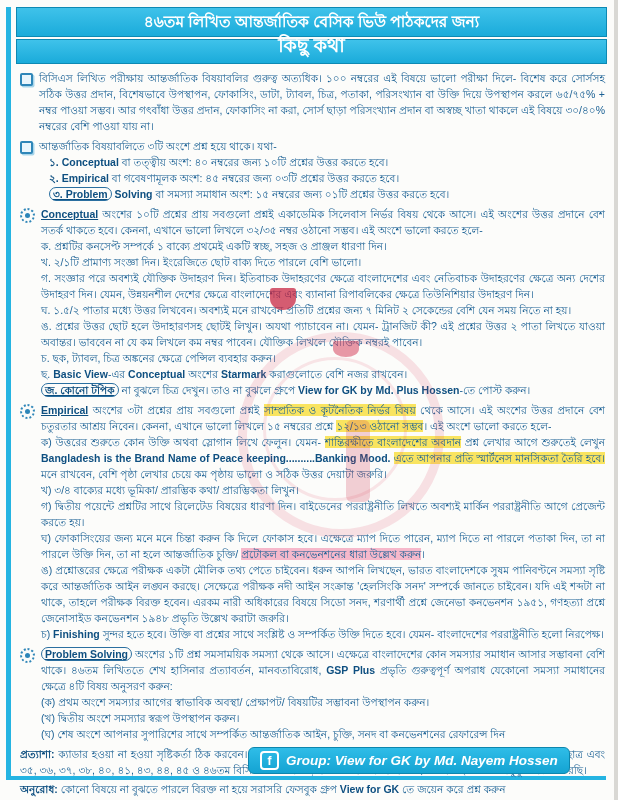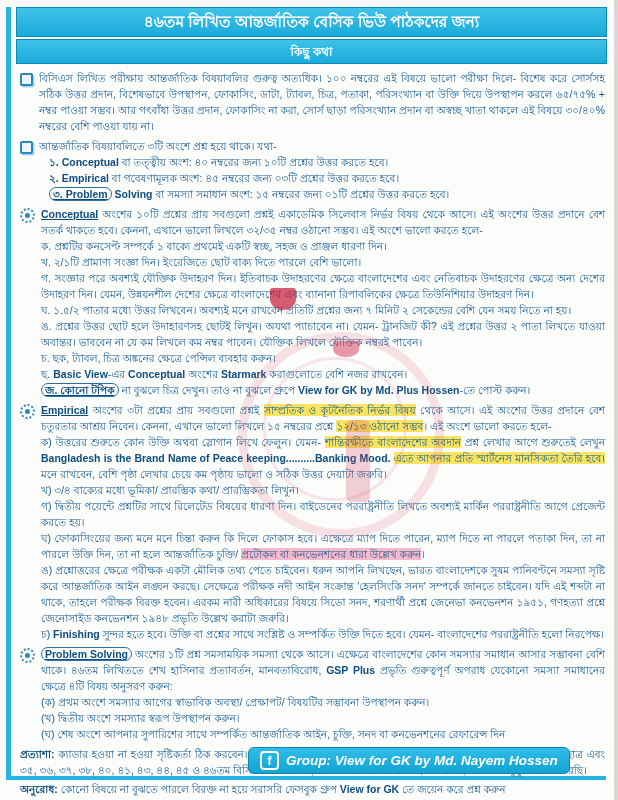--- a/index.html
+++ b/index.html
@@ -4,21 +4,21 @@
 <style>
   html,body{margin:0;padding:0;background:#d9d8d4;overflow:hidden;}
   body{width:618px;height:800px;position:relative;
        font-family:"Liberation Sans","DejaVu Sans",sans-serif;}
   .page{position:absolute;left:0;top:0;width:614px;height:800px;background:#fcfcfa;}
   .left-strip{position:absolute;left:6px;top:7px;width:5px;height:769px;background:#25b4e2;}
   .bottom-strip{position:absolute;left:6px;top:776px;width:600px;height:4px;background:#25b4e2;}
   .banner{position:absolute;left:16px;right:7px;display:flex;align-items:flex-end;justify-content:center;
           background:linear-gradient(#3fc2ea,#1aabda);border:1px solid #0d89b3;color:#fff;font-weight:bold;}
   .banner1{top:7px;height:28px;font-size:15.5px;}
-  .banner2{top:39px;height:23px;font-size:12px;}
+  .banner2{top:39px;height:23px;font-size:19px;}
   .content{position:absolute;left:20px;top:70px;width:585px;color:#1a6094;font-size:10.5px;
            line-height:16px;text-align:justify;}
   .section{display:flex;gap:6px;margin-bottom:4px;}
   .section.nobullet{display:block;margin-bottom:3px;}
   .bullet{flex:0 0 auto;display:inline-block;}
   .bullet.checkbox{width:9px;height:9px;border:2px solid #2f86b8;border-radius:2px;background:#eaf6fc;
                    box-shadow:1.5px 1.5px 0 #a9d6ea;margin-top:3px;}
   .bullet.gear{width:11px;height:11px;border:2px dotted #2f86b8;border-radius:50%;margin-top:2px;position:relative;}
   .bullet.gear::after{content:"";position:absolute;left:3px;top:3px;width:5px;height:5px;border-radius:50%;background:#2f86b8;}
   .sec-body{flex:1;}

